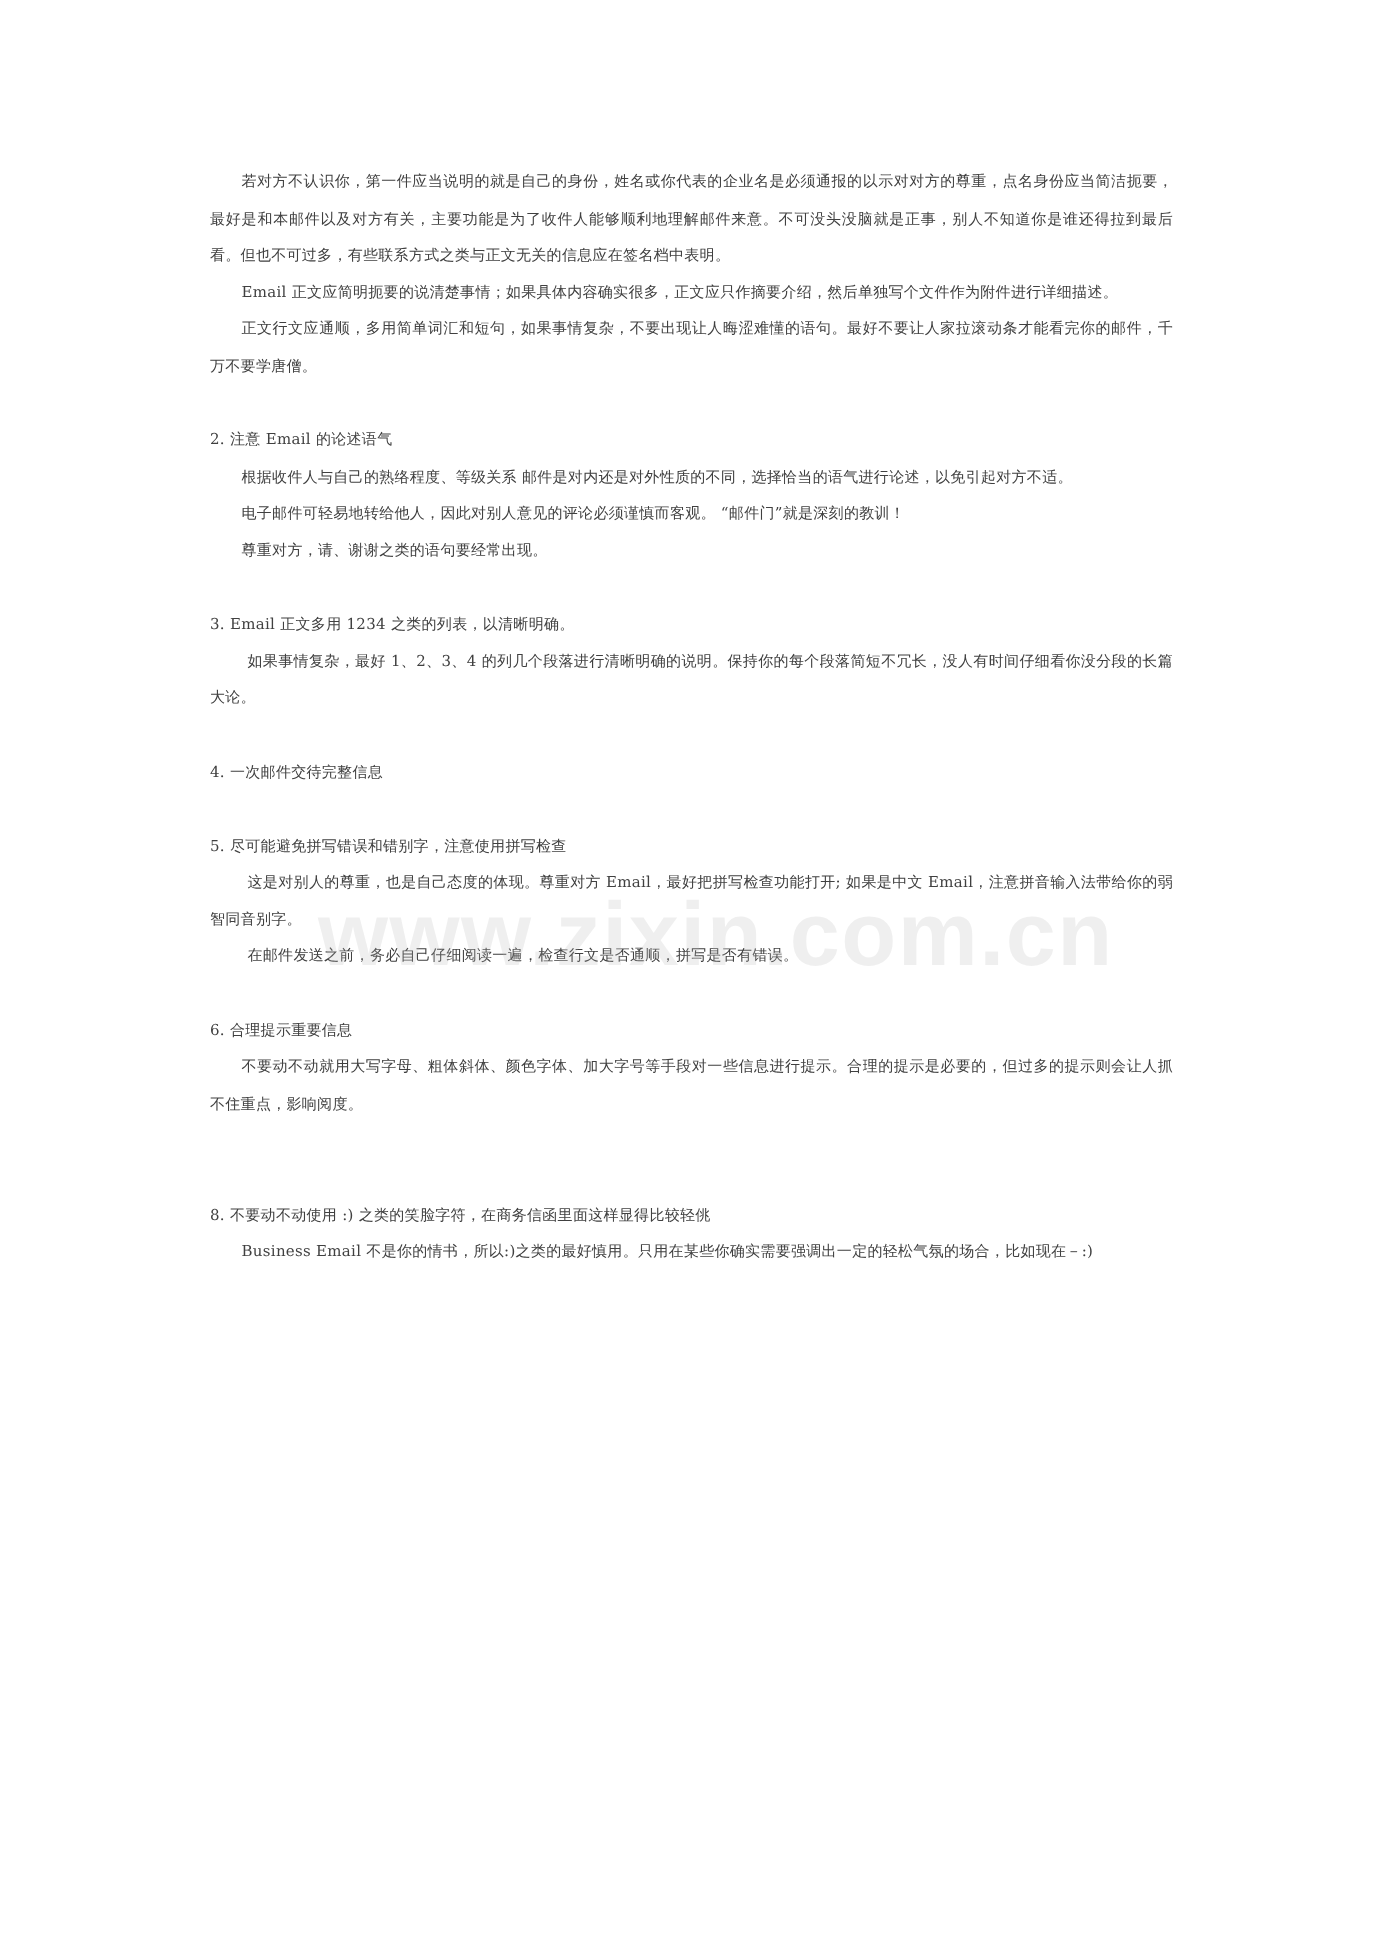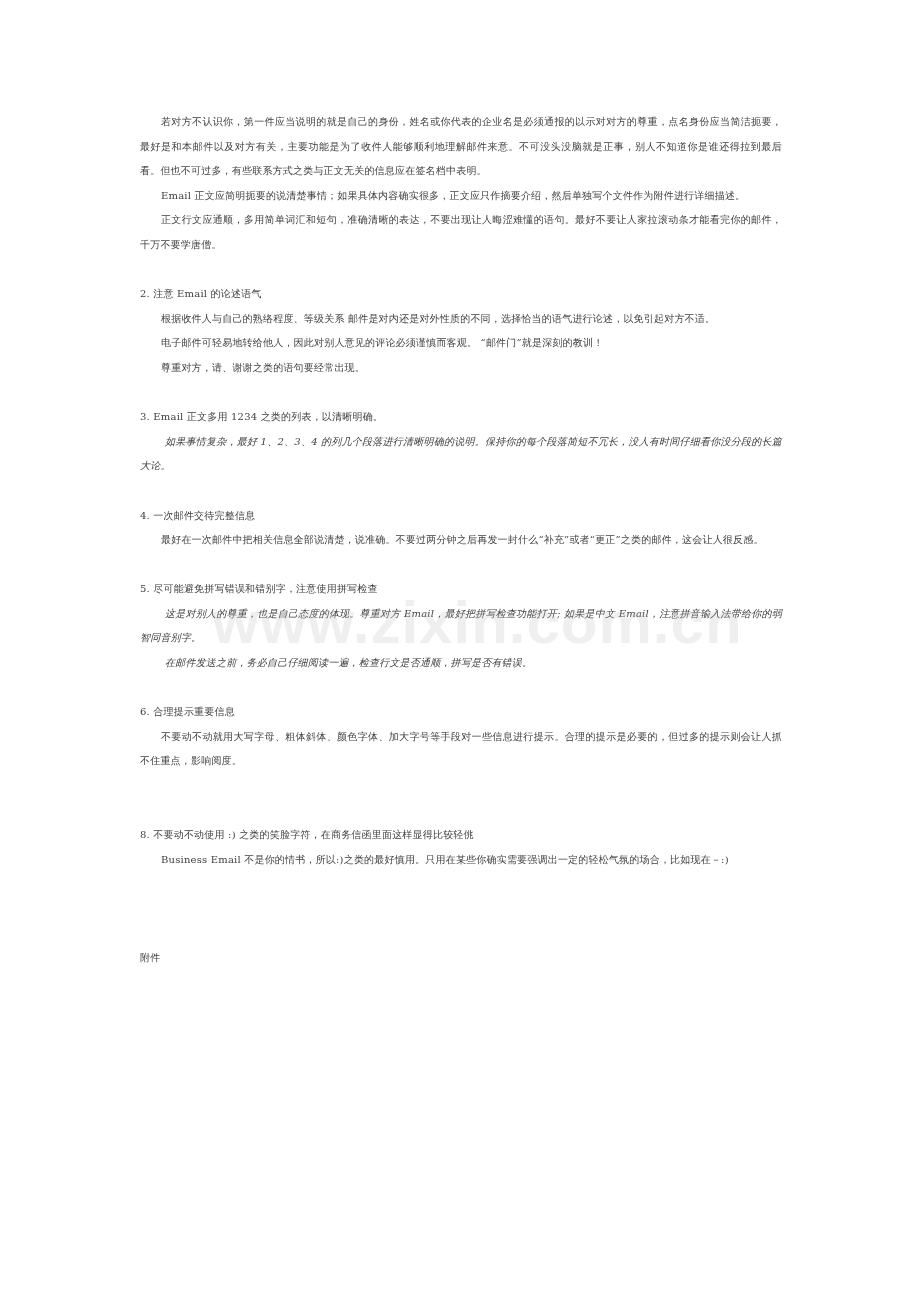--- a/index.html
+++ b/index.html
@@ -4,59 +4,58 @@
 <style>
   html, body { margin: 0; padding: 0; background: #ffffff; }
   body { width: 920px; height: 1302px; position: relative; overflow: hidden; }
   .page {
     position: absolute; left: 140px; top: 110px; width: 642px;
     font-family: "DejaVu Serif", "Liberation Serif", serif;
     font-size: 10px; line-height: 24.6px; color: #404040;
     letter-spacing: 0.2px;
   }
   .para { margin: 0; text-align: justify; text-indent: 2.1em; }
-  .para.indent2 { text-indent: 2.5em; font-style: italic; }
+  .para.indent2 { text-indent: 2.5em; }
   .heading { margin: 0; text-indent: 0; }
   .gap { height: 24.6px; }
   .gap2 { height: 49px; }
   .attach { margin: 0; }
   .watermark {
     position: absolute; left: 212px; top: 588px;
     font-family: "Liberation Sans", sans-serif; font-size: 60px;
     color: rgba(180,180,180,0.22); letter-spacing: 1px; pointer-events: none;
     white-space: nowrap;
     font-weight: bold;
   }
 </style>
 </head>
 <body>
 
 <div class="page">
   <p class="para">若对方不认识你，第一件应当说明的就是自己的身份，姓名或你代表的企业名是必须通报的以示对对方的尊重，点名身份应当简洁扼要，最好是和本邮件以及对方有关，主要功能是为了收件人能够顺利地理解邮件来意。不可没头没脑就是正事，别人不知道你是谁还得拉到最后看。但也不可过多，有些联系方式之类与正文无关的信息应在签名档中表明。</p>
   <p class="para">Email 正文应简明扼要的说清楚事情；如果具体内容确实很多，正文应只作摘要介绍，然后单独写个文件作为附件进行详细描述。</p>
-  <p class="para">正文行文应通顺，多用简单词汇和短句，准确清晰的表达，不要出现让人晦涩难懂的语句。最好不要让人家拉滚动条才能看完你的邮件，千万不要学唐僧。</p>
+  <p class="para">正文行文应通顺，多用简单词汇和短句，如果事情复杂，不要出现让人晦涩难懂的语句。最好不要让人家拉滚动条才能看完你的邮件，千万不要学唐僧。</p>
   <div class="gap"></div>
 
   <section>
     <p class="heading">2. 注意 Email 的论述语气</p>
     <p class="para">根据收件人与自己的熟络程度、等级关系 邮件是对内还是对外性质的不同，选择恰当的语气进行论述，以免引起对方不适。</p>
     <p class="para">电子邮件可轻易地转给他人，因此对别人意见的评论必须谨慎而客观。 “邮件门”就是深刻的教训！</p>
     <p class="para">尊重对方，请、谢谢之类的语句要经常出现。</p>
   </section>
   <div class="gap"></div>
 
   <section>
     <p class="heading">3. Email 正文多用 1234 之类的列表，以清晰明确。</p>
     <p class="para indent2">如果事情复杂，最好 1、2、3、4 的列几个段落进行清晰明确的说明。保持你的每个段落简短不冗长，没人有时间仔细看你没分段的长篇大论。</p>
   </section>
   <div class="gap"></div>
 
   <section>
     <p class="heading">4. 一次邮件交待完整信息</p>
-    <p class="para">最好在一次邮件中把相关信息全部说清楚，说准确。不要过两分钟之后再发一封什么“补充”或者“更正”之类的邮件，这会让人很反感。</p>
   </section>
   <div class="gap"></div>
 
   <section>
     <p class="heading">5. 尽可能避免拼写错误和错别字，注意使用拼写检查</p>
     <p class="para indent2">这是对别人的尊重，也是自己态度的体现。尊重对方 Email，最好把拼写检查功能打开; 如果是中文 Email，注意拼音输入法带给你的弱智同音别字。</p>
     <p class="para indent2">在邮件发送之前，务必自己仔细阅读一遍，检查行文是否通顺，拼写是否有错误。</p>
   </section>
   <div class="gap"></div>
 
@@ -68,16 +67,15 @@
 
   <div class="gap"></div>
 
   <section>
     <p class="heading">8. 不要动不动使用 :) 之类的笑脸字符，在商务信函里面这样显得比较轻佻</p>
     <p class="para">Business Email 不是你的情书，所以:)之类的最好慎用。只用在某些你确实需要强调出一定的轻松气氛的场合，比如现在－:)</p>
   </section>
   <div class="gap2"></div>
   <div class="gap"></div>
 
-  <p class="attach">附件</p>
 </div>
 
 <div class="watermark">www.zixin.com.cn</div>
 
 </body></html>

